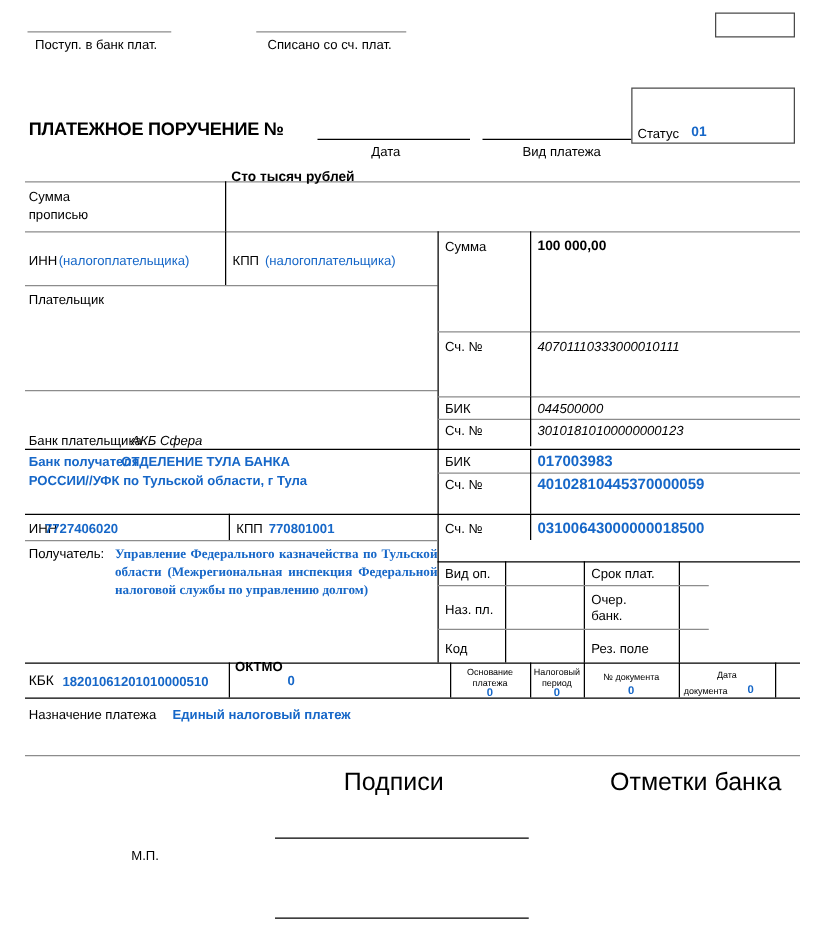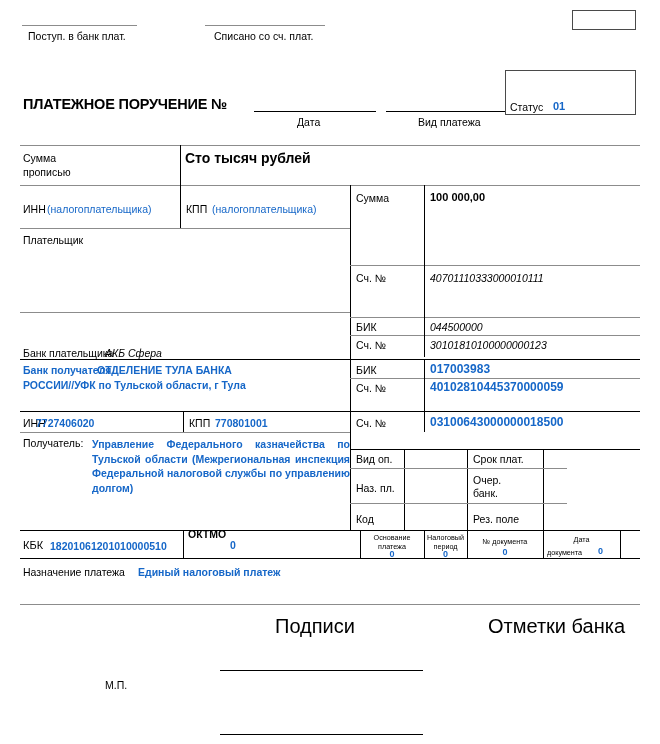--- a/index.html
+++ b/index.html
@@ -61,21 +61,21 @@
     position: absolute;
     border: 1px solid #4a4a4a;
     box-sizing: border-box;
   }
 
   .wrapt {
     position: absolute;
     font-size: 10.5px;
     line-height: 14.5px;
   }
-  .wrapt.just { text-align: justify; }
+  .wrapt.just { text-align: justify; font-family: Liberation Serif, serif; }
 
   .ctr { text-align: center; }
 </style>
 </head>
 <body>
 
 <div id="page">
 
   <div class="hr" style="left:22px; top:25px; width:115px;"></div>
   <div class="t" style="left:28px; top:30px;">Поступ. в банк плат.</div>
@@ -94,21 +94,21 @@
   <div class="t" style="left:418px; top:116px;">Вид платежа</div>
 
   <div class="box" style="left:505px; top:70px; width:131px; height:45px;"></div>
   <div class="t" style="left:510px; top:101px;">Статус</div>
   <div class="t b blue" style="left:553px; top:100px; font-size:11px;">01</div>
 
   <div class="hr" style="left:20px; top:145px; width:620px;"></div>
 
   <div class="t" style="left:23px; top:152px;">Сумма</div>
   <div class="t" style="left:23px; top:166px;">прописью</div>
-  <div class="t b" style="left:185px; top:152px; font-size:14px;">Сто тысяч рублей</div>
+  <div class="t b" style="left:185px; top:136px; font-size:11px;">Сто тысяч рублей</div>
 
   <div class="vr" style="left:180px; top:145px; height:40px;"></div>
 
   <div class="hr" style="left:20px; top:185px; width:620px;"></div>
 
   <div class="t" style="left:23px; top:203px;">ИНН</div>
   <div class="t blue" style="left:47px; top:203px;">(налогоплательщика)</div>
 
   <div class="t" style="left:186px; top:203px;">КПП</div>
   <div class="t blue" style="left:212px; top:203px;">(налогоплательщика)</div>

